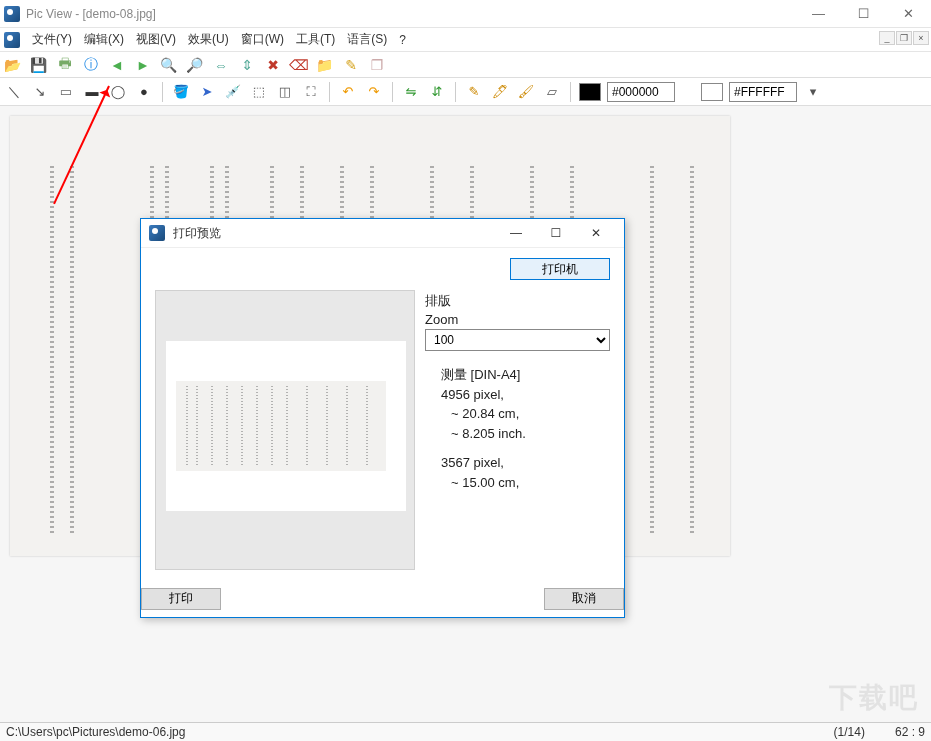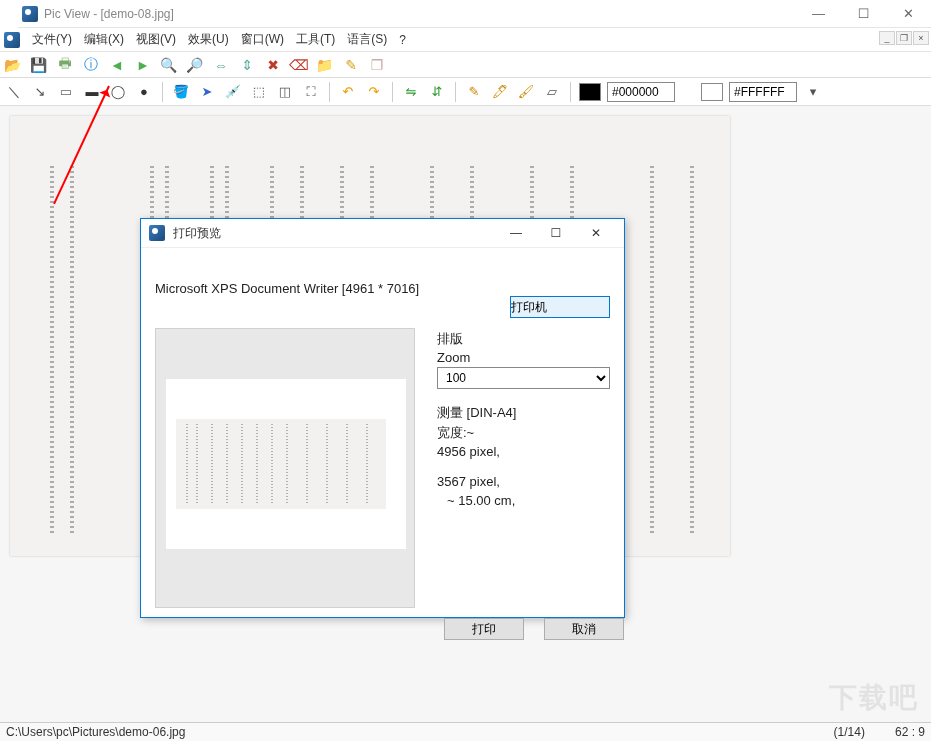--- a/index.html
+++ b/index.html
@@ -1,18 +1,18 @@
 <!DOCTYPE html>
 <html><head>
 <meta charset="utf-8">
 <style>
 * { box-sizing: border-box; margin: 0; padding: 0; font-family: "Microsoft YaHei", "Segoe UI", Arial, sans-serif; }
 body { width: 931px; height: 741px; background: #fff; overflow: hidden; position: relative; font-size: 12px; }
 
-.titlebar { height: 28px; background: #fff; border-bottom: 1px solid #e5e5e5; display: flex; align-items: center; padding: 0 4px; position: relative; margin-left: 18px; }
+.titlebar { height: 28px; background: #fff; border-bottom: 1px solid #e5e5e5; display: flex; align-items: center; padding: 0 4px; position: relative; }
 .titlebar .app-icon { width: 16px; height: 16px; background: linear-gradient(135deg,#3a7bbf,#1a4a7a); border-radius: 2px; margin-right: 6px; position:relative;}
 .titlebar .app-icon::after{content:"";position:absolute;left:3px;top:3px;width:6px;height:6px;background:#fff;border-radius:50%;}
 .titlebar .title { color: #888; font-size: 12px; }
 .titlebar .win-ctrls { position: absolute; right: 0; top: 0; display: flex; height: 100%; }
 .titlebar .win-ctrls div { width: 45px; display:flex; align-items:center; justify-content:center; color:#666; font-size:13px;}
 
 .menubar { height: 24px; background: #fff; display: flex; align-items: center; padding: 0 4px; border-bottom: 1px solid #e5e5e5; position:relative;}
 .menubar .app-icon { width: 16px; height: 16px; background: linear-gradient(135deg,#3a7bbf,#1a4a7a); border-radius: 2px; margin-right: 6px; position:relative;}
 .menubar .app-icon::after{content:"";position:absolute;left:3px;top:3px;width:6px;height:6px;background:#fff;border-radius:50%;}
 .menubar .mitem { padding: 0 6px; color: #333; font-size: 12px; }
@@ -44,36 +44,36 @@
 .dlg-title { height:30px; background:#fff; display:flex; align-items:center; padding:0 8px; border-bottom:1px solid #eee;}
 .dlg-title .app-icon{width:16px;height:16px;background:linear-gradient(135deg,#3a7bbf,#1a4a7a);border-radius:2px;margin-right:8px;position:relative;}
 .dlg-title .app-icon::after{content:"";position:absolute;left:3px;top:3px;width:6px;height:6px;background:#fff;border-radius:50%;}
 .dlg-title .t{font-size:12px;color:#333;}
 .dlg-title .ctrls{margin-left:auto;display:flex;gap:0;}
 .dlg-title .ctrls div{width:40px;height:28px;display:flex;align-items:center;justify-content:center;font-size:12px;color:#333;}
 
 .dlg-body{flex:1;padding:10px 14px;display:flex;flex-direction:column;}
 .dlg-row1{display:flex;align-items:center;margin-bottom:10px;}
 .printer-label{font-size:13px;color:#222;}
-.printer-btn{margin-left:auto;width:100px;height:22px;border:1px solid #0078d7;background:#e5f1fb;font-size:12px;text-align:left;line-height:20px;margin-top:38px;}
-
-.dlg-row2{flex:1;display:flex;gap:22px;}
+.printer-btn{margin-left:auto;width:100px;height:22px;border:1px solid #0078d7;background:#e5f1fb;font-size:12px;text-align:center;line-height:20px;}
+
+.dlg-row2{flex:1;display:flex;gap:10px;}
 .preview-pane{width:260px;height:280px;background:#e8e8e8;border:1px solid #d0d0d0;position:relative;}
 .preview-page{position:absolute;left:10px;top:50px;width:240px;height:170px;background:#fff;}
 .preview-content{position:absolute;left:20px;top:90px;width:210px;height:90px;background:#f2f1ef;}
 .preview-content .vl{position:absolute;top:5px;bottom:5px;width:2px;background:repeating-linear-gradient(#888 0,#888 1px,transparent 1px,transparent 3px);opacity:.6;}
 
 .settings-pane{flex:1;font-size:13px;color:#222;}
 .settings-pane .lbl{margin-top:2px;margin-bottom:2px;}
 .settings-pane select{width:100%;height:22px;border:1px solid #888;background:#fff;font-size:12px;padding:0 4px;margin-bottom:8px;}
 .settings-pane .measure{margin-top:6px;}
-.settings-pane .m-line{line-height:1.5;}
+.settings-pane .m-line{line-height:1.5;margin-left:16px;}
 .indent{padding-left:10px;}
 
-.dlg-footer{height:40px;display:flex;align-items:center;justify-content:flex-end;gap:20px;}
+.dlg-footer{height:40px;display:flex;align-items:center;justify-content:space-between;gap:20px;}
 .dlg-footer button{width:80px;height:22px;border:1px solid #adadad;background:#e1e1e1;font-size:12px;}
 
 .watermark{position:absolute;right:12px;bottom:24px;font-size:28px;color:rgba(0,0,0,.08);font-weight:bold;letter-spacing:2px;}
 
 .statusbar{position:absolute;left:0;right:0;bottom:0;height:19px;border-top:1px solid #ccc;background:#f9f9f9;display:flex;align-items:center;padding:0 6px;font-size:12px;color:#333;}
 .statusbar .sp{margin-left:auto;display:flex;gap:30px;}
 </style>
 </head>
 <body>
 
@@ -184,21 +184,20 @@
     <div class="app-icon"></div>
     <div class="t">打印预览</div>
     <div class="ctrls">
       <div>—</div>
       <div>☐</div>
       <div>✕</div>
     </div>
   </div>
   <div class="dlg-body">
     <div class="dlg-row1">
-      <div class="printer-label">Microsoft XPS Document Writer [4961 * 7016]</div>
       <div class="printer-btn">打印机</div>
     </div>
     <div class="dlg-row2">
       <div class="preview-pane">
         <div class="preview-page"></div>
         <div class="preview-content">
           <div class="vl" style="left:10px"></div>
             <div class="vl" style="left:20px"></div>
           <div class="vl" style="left:35px"></div>
             <div class="vl" style="left:50px"></div>
@@ -211,22 +210,23 @@
           <div class="vl" style="left:170px"></div>
             <div class="vl" style="left:190px"></div>
         </div>
       </div>
       <div class="settings-pane">
         <div class="lbl">排版</div>
         <div class="lbl">Zoom</div>
         <select><option>100</option></select>
         <div class="measure">
           <div class="m-line">测量 [DIN-A4]</div>
-          <div class="m-line">宽度:~</div>
           <div class="m-line">4956 pixel,</div>
+          <div class="m-line indent"> ~ 20.84 cm,</div>
+          <div class="m-line indent"> ~ 8.205 inch.</div>
           <div style="height:10px"></div>
           <div class="m-line">3567 pixel,</div>
           <div class="m-line indent"> ~ 15.00 cm,</div>
         </div>
       </div>
     </div>
   </div>
   <div class="dlg-footer">
     <button>打印</button>
     <button>取消</button>

